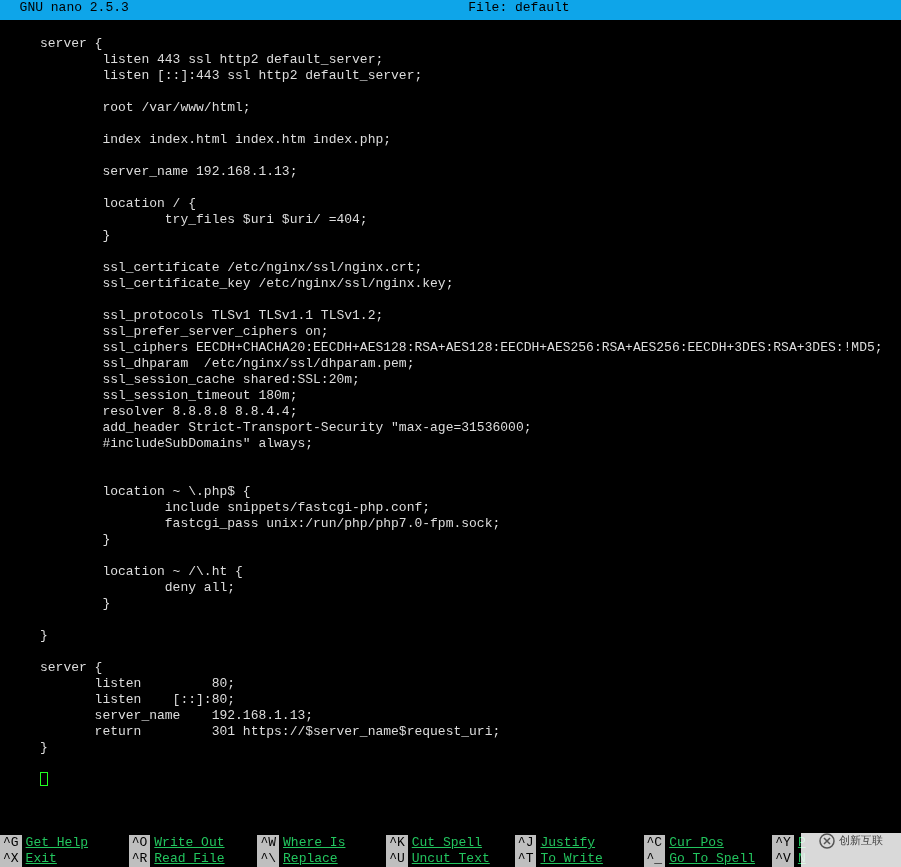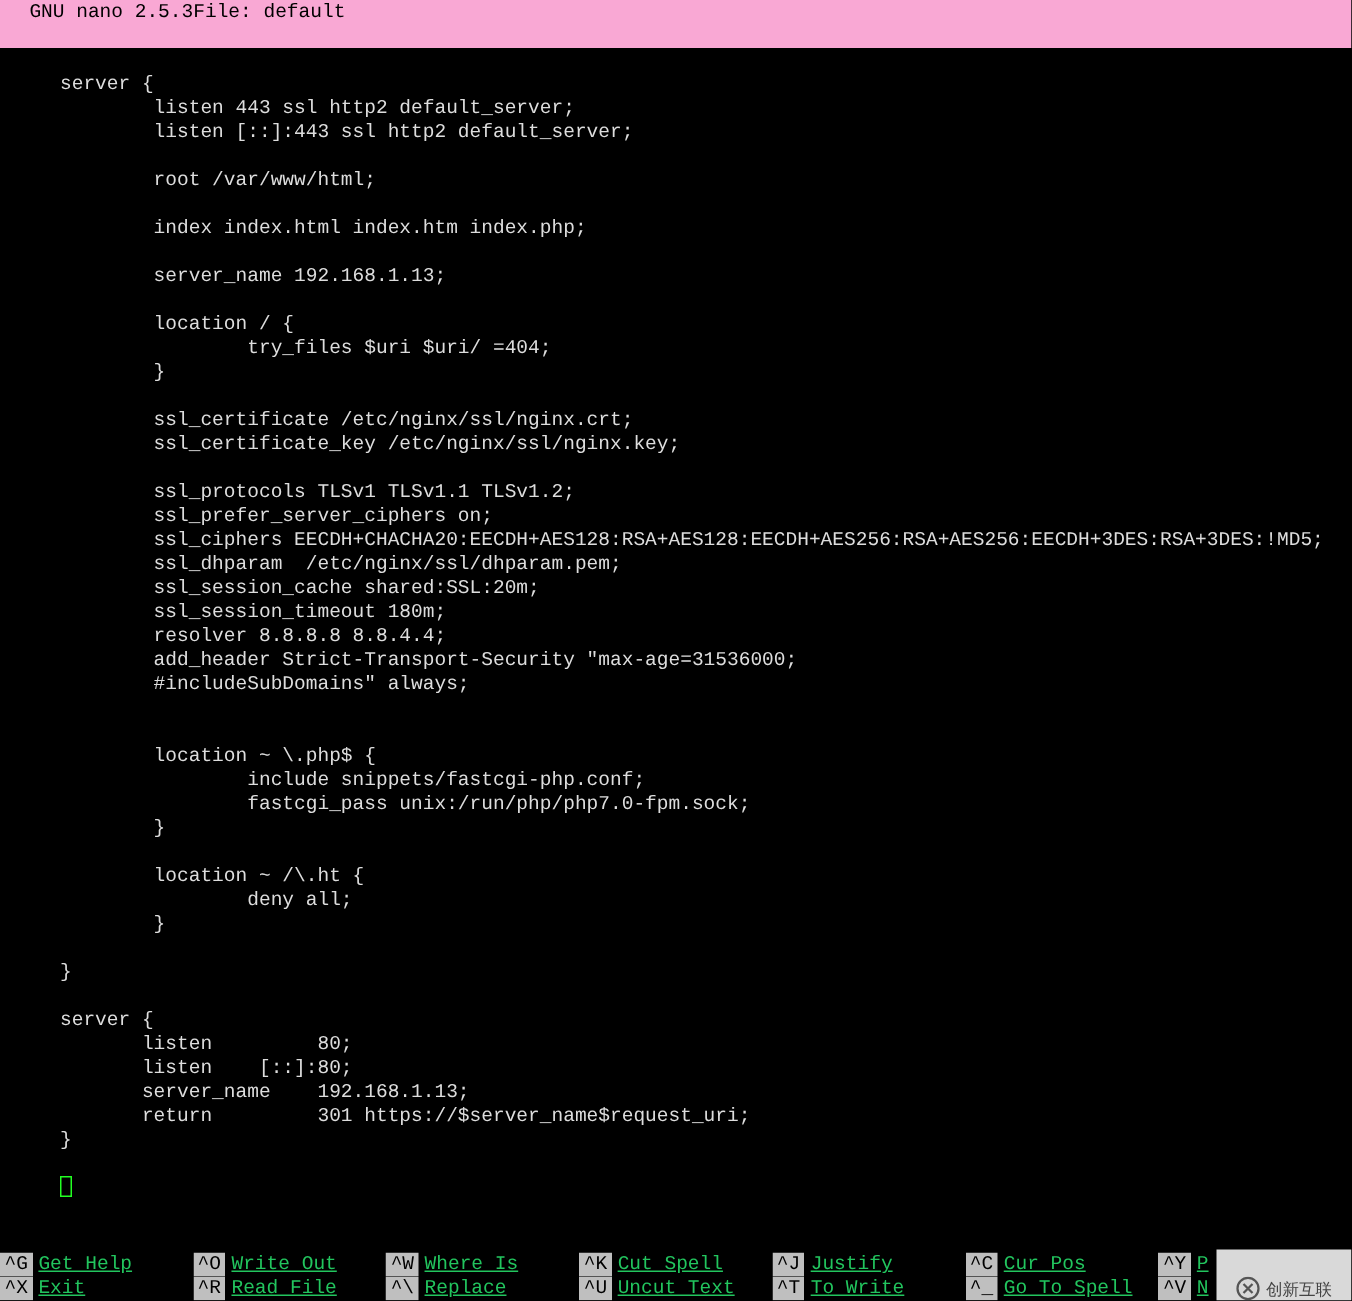--- a/index.html
+++ b/index.html
@@ -7,30 +7,31 @@
     width: 901px;
     height: 867px;
     background: #000;
     font-family: "Courier New", monospace;
     font-size: 13px;
     color: #ddd;
     overflow: hidden;
     position: relative;
   }
   .titlebar {
-    background: #f9a8d4;
+    background: #0ea5e9;
     color: #000;
-    height: 32px;
+    height: 20px;
     line-height: 16px;
     display: flex;
     padding: 0 4px;
     white-space: pre;
+    gap: 12px;
   }
   .titlebar .left { flex: 0 0 auto; }
-  .titlebar .center { flex: 1 1 auto; }
+  .titlebar .center { flex: 1 1 auto; text-align: center; }
   .editor {
     padding: 0 4px;
     white-space: pre;
     line-height: 16px;
     color: #ddd;
     margin-left: 36px;
   }
   .cursor {
     display: inline-block;
     width: 8px;
@@ -57,26 +58,26 @@
     padding: 0 3px;
     min-width: 18px;
     text-align: center;
     margin-right: 4px;
   }
   .help .label { color: #22c55e; white-space: nowrap; text-decoration: underline; }
   .watermark {
     position: absolute;
     right: 0;
     bottom: 0;
-    width: 90px;
+    width: 100px;
     height: 34px;
     background: rgba(255,255,255,0.85);
     color: #444;
     display: flex;
-    align-items: flex-end;
+    align-items: flex-start;
     justify-content: center;
     font-family: sans-serif;
     font-size: 11px;
     pointer-events: none;
   }
   .watermark svg { margin-right: 4px; }
 </style>
 </head>
 <body>
 

